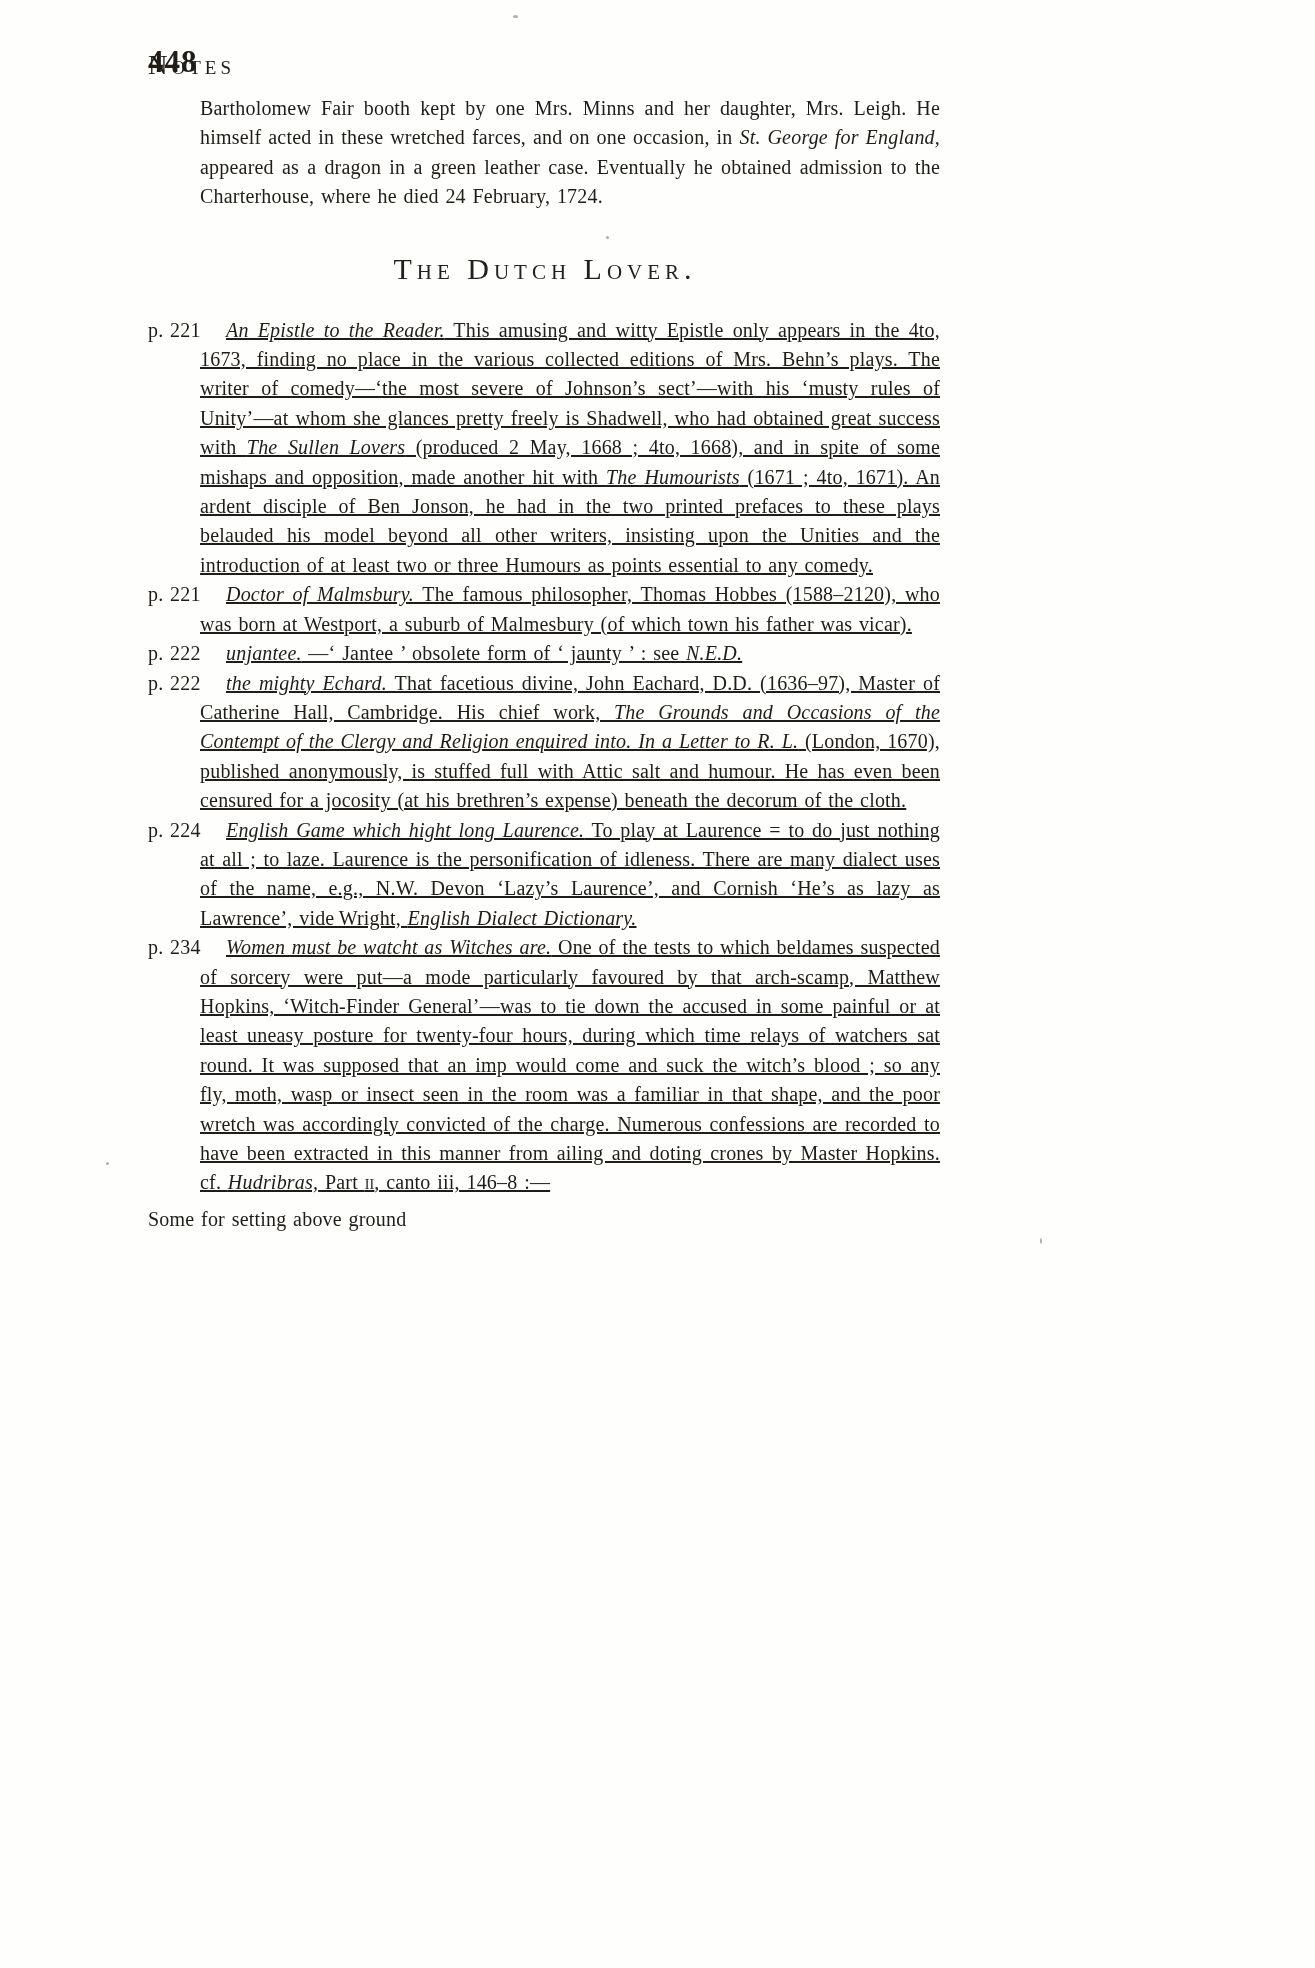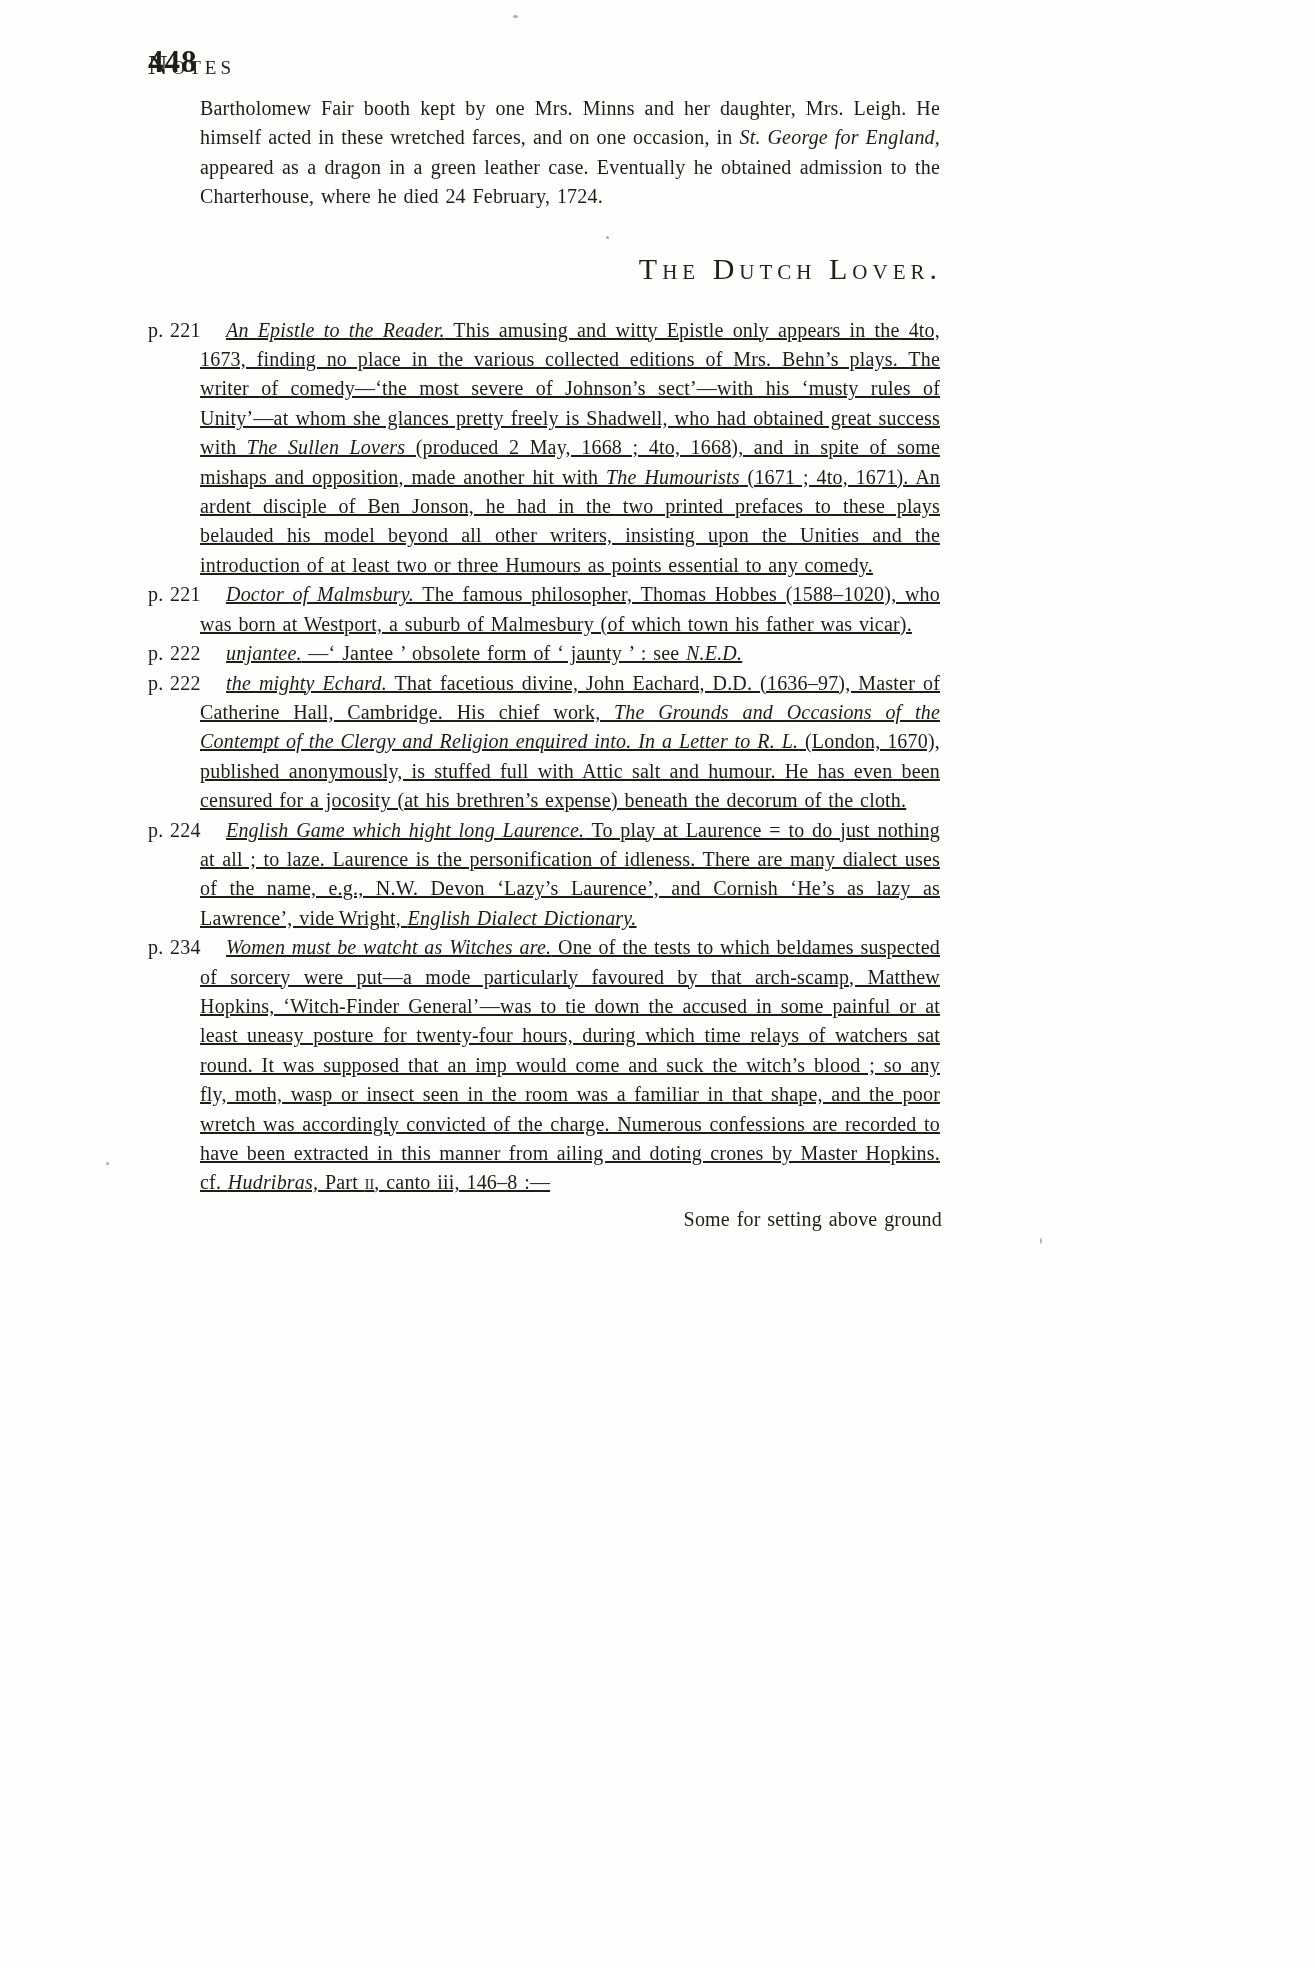--- a/index.html
+++ b/index.html
@@ -43,21 +43,21 @@
     letter-spacing: 0.2px;
   }
   .intro {
     margin: 4px 0 0 52px;
     width: 740px;
   }
   p { margin: 0; }
   .section-heading {
     margin: 40px 0 30px 0;
     font-weight: normal;
-    text-align: right;
+    text-align: center;
     font-variant: small-caps;
     font-size: 30px;
     letter-spacing: 5px;
     color: #231f19;
   }
   .notes { }
   .note {
     position: relative;
     margin-left: 52px;
     width: 740px;
@@ -71,21 +71,21 @@
     text-indent: 0;
     font-style: normal;
   }
   .it { font-style: italic; }
   .sc { font-variant: small-caps; }
   .verse {
     margin-top: 6px;
     width: 100%;
     text-align: center;
   }
-  .verse-line { line-height: 30px; text-align: right; }
+  .verse-line { line-height: 30px; text-align: left; }
   .speck {
     position: absolute;
     background: #8d8b86;
     border-radius: 50%;
     opacity: 0.7;
   }
 </style>
 </head>
 <body>
 
@@ -102,21 +102,21 @@
 
     <h2 class="section-heading">The Dutch Lover.</h2>
 
     <div class="notes">
 
       <div class="note bodytext">
         <span class="ref">p. 221</span><span class="note-body"><span class="it">An Epistle to the Reader.</span><span> This amusing and witty Epistle only appears in the 4to, 1673, finding no place in the various collected editions of Mrs. Behn’s plays. The writer of comedy—‘the most severe of Johnson’s sect’—with his ‘musty rules of Unity’—at whom she glances pretty freely is Shadwell, who had obtained great success with </span><span class="it">The Sullen Lovers</span><span> (produced 2 May, 1668 ; 4to, 1668), and in spite of some mishaps and opposition, made another hit with </span><span class="it">The Humourists</span><span> (1671 ; 4to, 1671). An ardent disciple of Ben Jonson, he had in the two printed prefaces to these plays belauded his model beyond all other writers, insisting upon the Unities and the introduction of at least two or three Humours as points essential to any comedy.</span></span>
       </div>
 
       <div class="note bodytext">
-        <span class="ref">p. 221</span><span class="note-body"><span class="it">Doctor of Malmsbury.</span><span> The famous philosopher, Thomas Hobbes (1588–1020), who was born at Westport, a suburb of Malmesbury (of which town his father was vicar).</span></span>
+        <span class="ref">p. 221</span><span class="note-body"><span class="it">Doctor of Malmsbury.</span><span> The famous philosopher, Thomas Hobbes (1588–2120), who was born at Westport, a suburb of Malmesbury (of which town his father was vicar).</span></span>
       </div>
 
       <div class="note bodytext">
         <span class="ref">p. 222</span><span class="note-body"><span class="it">unjantee.</span><span> —‘ Jantee ’ obsolete form of ‘ jaunty ’ : see </span><span class="it">N.E.D.</span></span>
       </div>
 
       <div class="note bodytext">
         <span class="ref">p. 222</span><span class="note-body"><span class="it">the mighty Echard.</span><span> That facetious divine, John Eachard, D.D. (1636–97), Master of Catherine Hall, Cambridge. His chief work, </span><span class="it">The Grounds and Occasions of the Contempt of the Clergy and Religion enquired into. In a Letter to R. L.</span><span> (London, 1670), published anonymously, is stuffed full with Attic salt and humour. He has even been censured for a jocosity (at his brethren’s expense) beneath the decorum of the cloth.</span></span>
       </div>
 

